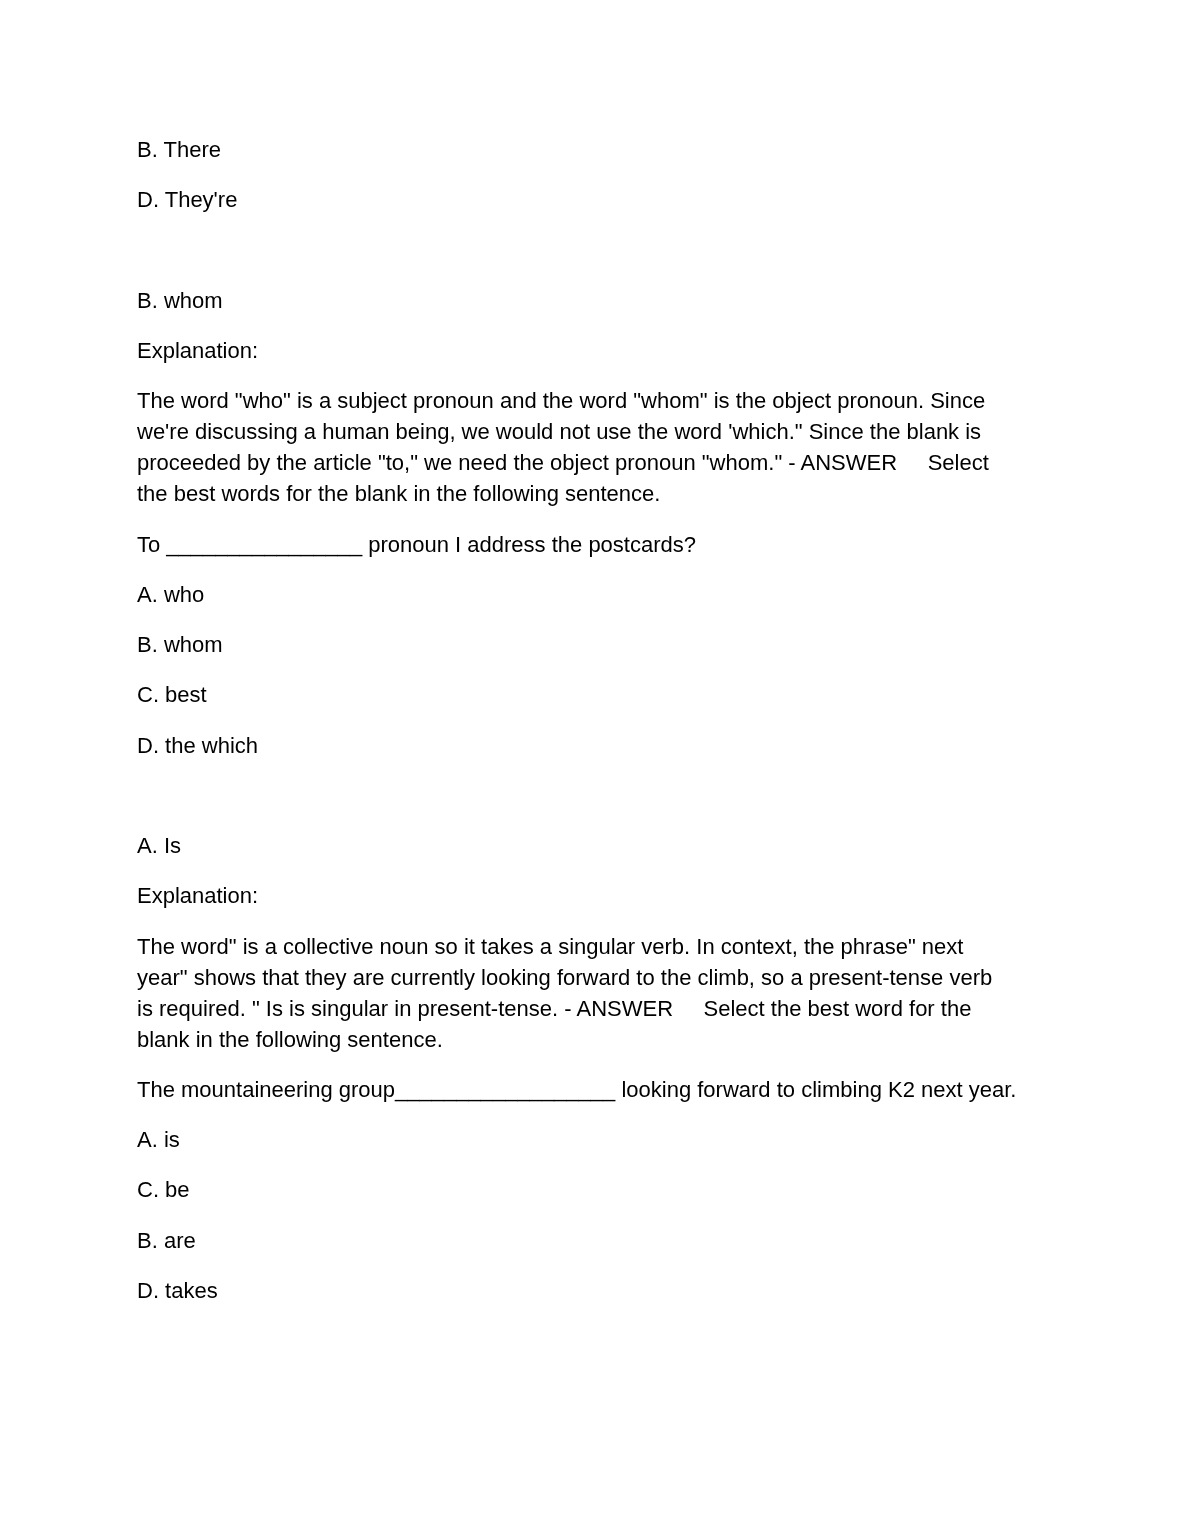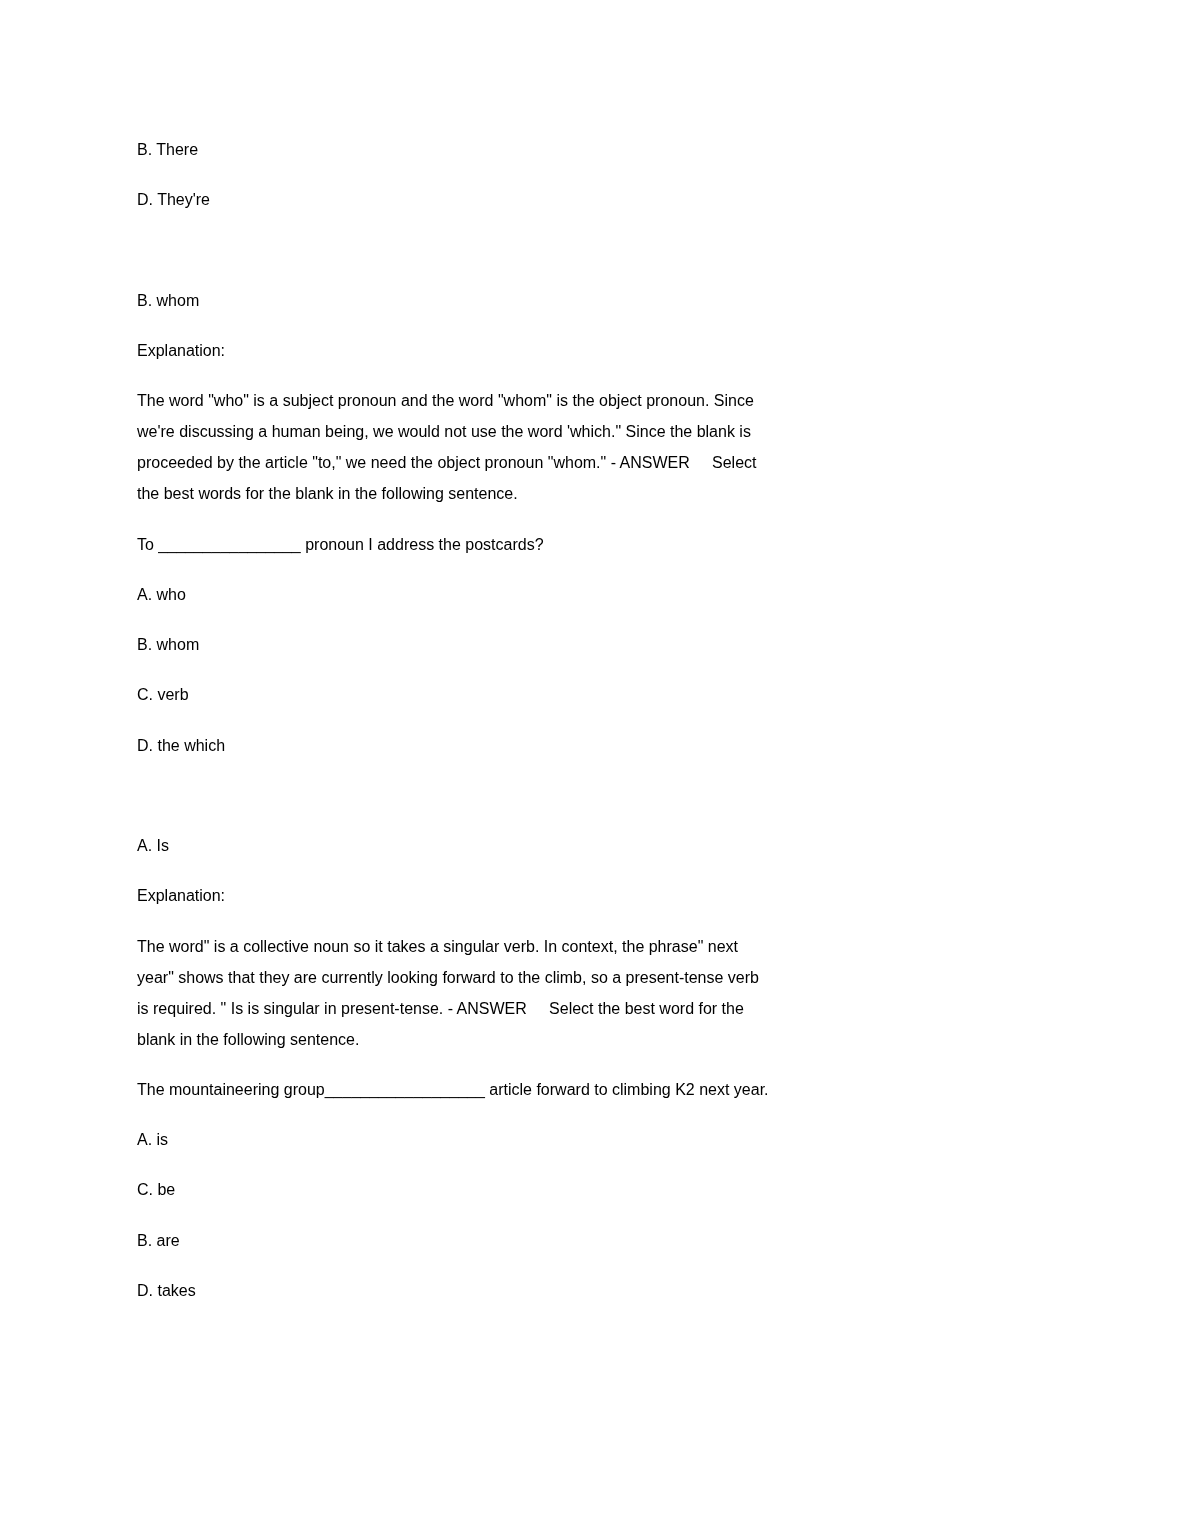--- a/index.html
+++ b/index.html
@@ -14,21 +14,21 @@
   }
   .page {
     box-sizing: border-box;
     width: 1190px;
     height: 1540px;
     padding: 134px 120px 0 137px;
     background: #ffffff;
   }
   .para {
     font-family: "Liberation Sans", "DejaVu Sans", sans-serif;
-    font-size: 16px;
+    font-size: 22px;
     line-height: 31px;
     color: #000000;
     margin: 0 0 19.25px 0;
     min-height: 31px;
     white-space: pre-wrap;
     letter-spacing: 0;
   }
 </style>
 </head>
 <body>
@@ -39,27 +39,27 @@
   <div class="para"></div>
   <div class="para">B. whom</div>
   <div class="para">Explanation:</div>
   <div class="para">The word "who" is a subject pronoun and the word "whom" is the object pronoun. Since
 we're discussing a human being, we would not use the word 'which." Since the blank is
 proceeded by the article "to," we need the object pronoun "whom." - ANSWER     Select
 the best words for the blank in the following sentence.</div>
   <div class="para">To ________________ pronoun I address the postcards?</div>
   <div class="para">A. who</div>
   <div class="para">B. whom</div>
-  <div class="para">C. verb</div>
+  <div class="para">C. best</div>
   <div class="para">D. the which</div>
   <div class="para"></div>
   <div class="para">A. Is</div>
   <div class="para">Explanation:</div>
   <div class="para">The word" is a collective noun so it takes a singular verb. In context, the phrase" next
 year" shows that they are currently looking forward to the climb, so a present-tense verb
 is required. " Is is singular in present-tense. - ANSWER     Select the best word for the
 blank in the following sentence.</div>
-  <div class="para">The mountaineering group__________________ article forward to climbing K2 next year.</div>
+  <div class="para">The mountaineering group__________________ looking forward to climbing K2 next year.</div>
   <div class="para">A. is</div>
   <div class="para">C. be</div>
   <div class="para">B. are</div>
   <div class="para">D. takes</div>
 </div>
 
 </body></html>

